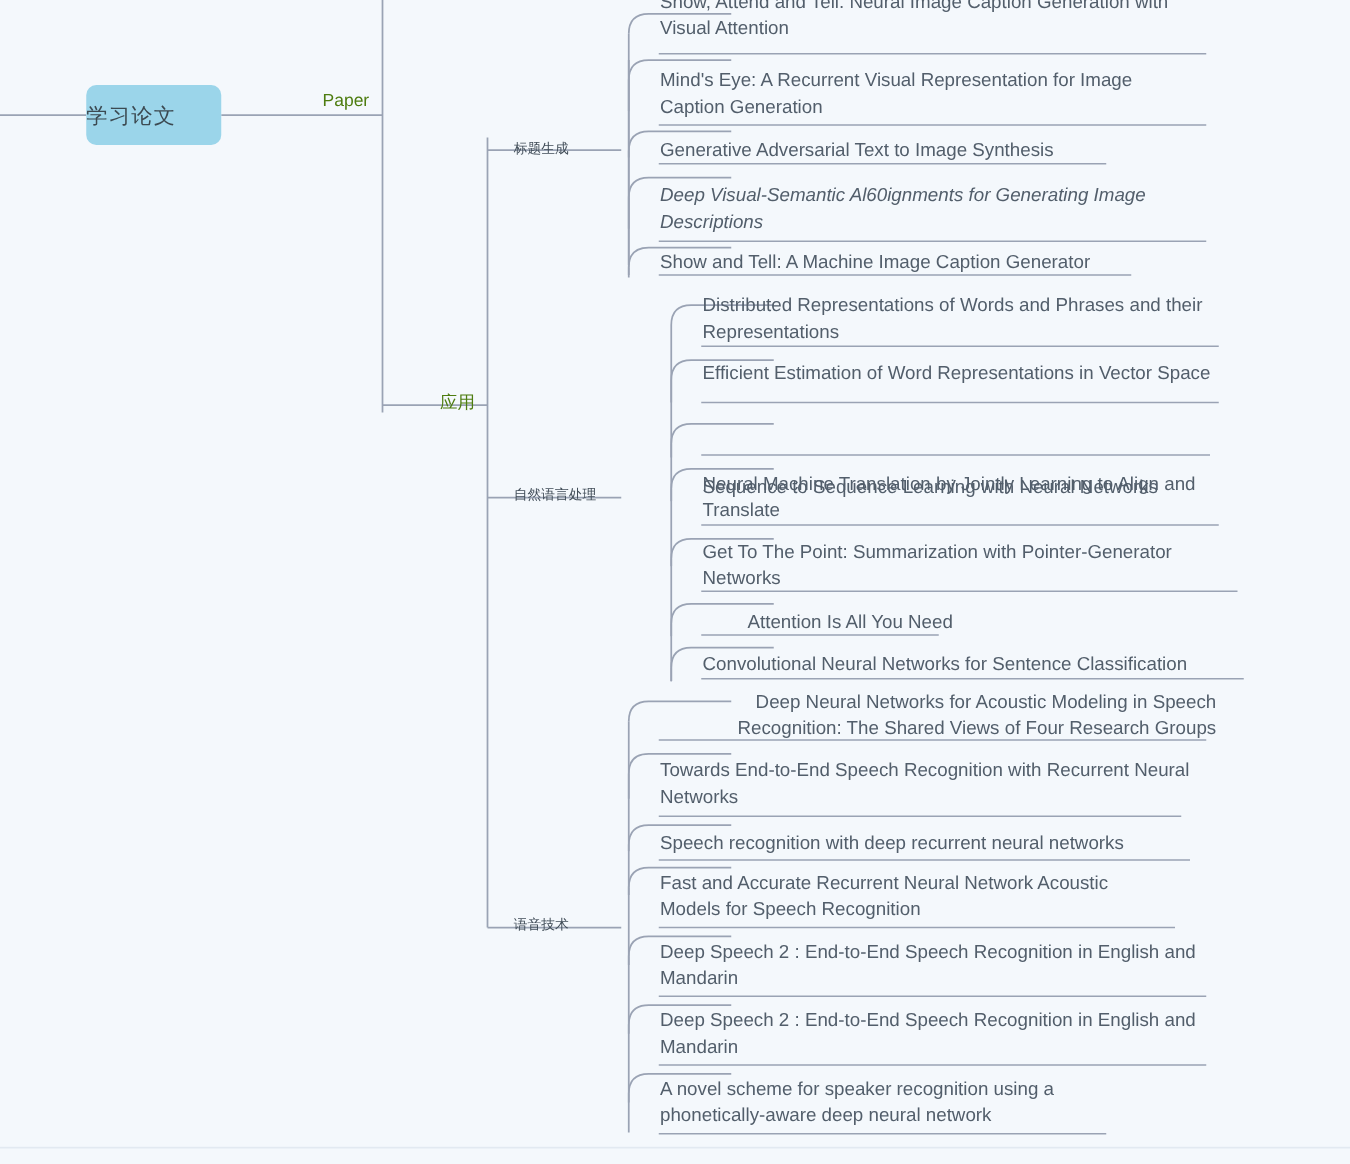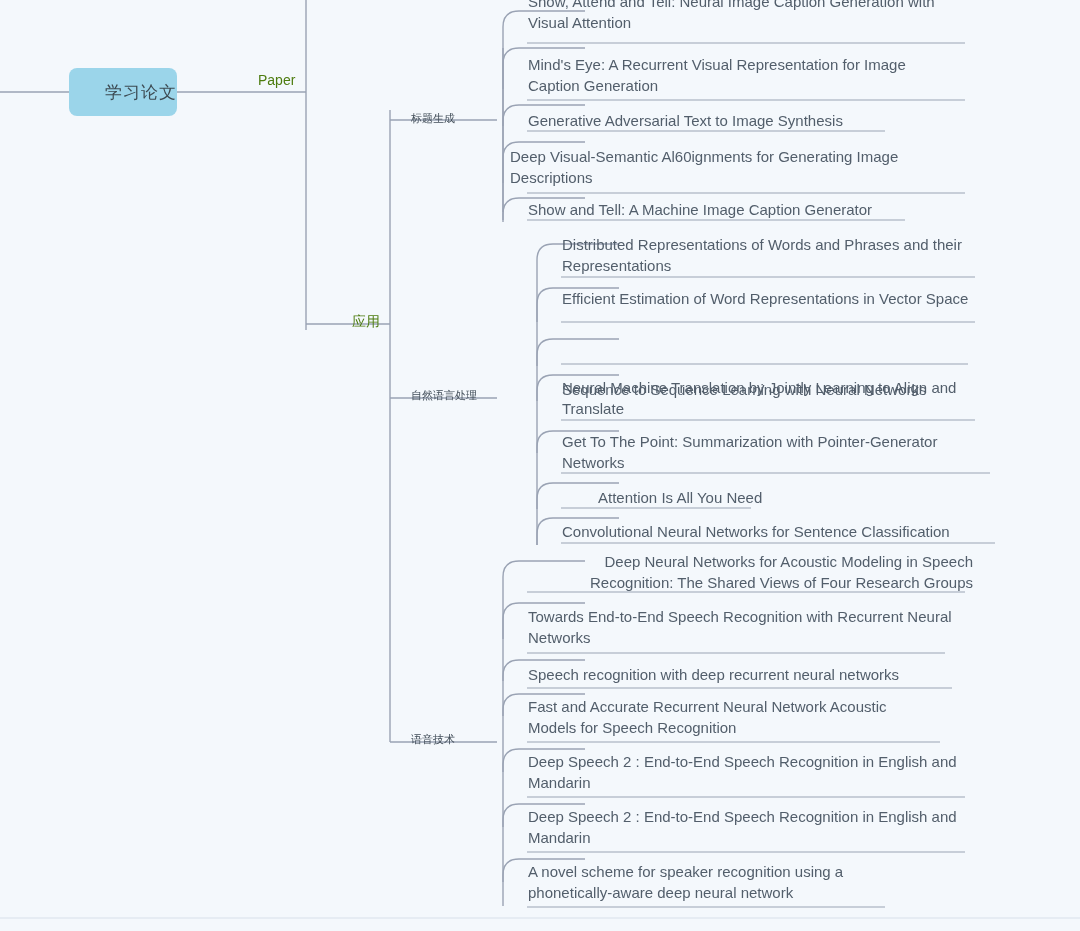--- a/index.html
+++ b/index.html
@@ -32,21 +32,21 @@
   .root-node {
     position: absolute;
     left: 69px;
     top: 68px;
     width: 108px;
     height: 48px;
     background: #9bd5ea;
     border-radius: 8px;
     display: flex;
     align-items: center;
-    justify-content: flex-end;
+    justify-content: flex-start;
     box-sizing: border-box;
   }
   .root-label {
     font-size: 17px;
     color: #3c4a52;
     letter-spacing: 1px;
     font-family: "DejaVu Sans", "Liberation Sans", sans-serif;
   }
   .edge-label {
     position: absolute;
@@ -181,21 +181,21 @@
 
   <div class="leaf" style="left:528px; top:-9px; width:448px;">
     <span class="leaf-text">Show, Attend and Tell: Neural Image Caption Generation with Visual Attention</span>
   </div>
   <div class="leaf" style="left:528px; top:54px; width:430px;">
     <span class="leaf-text">Mind's Eye: A Recurrent Visual Representation for Image Caption Generation</span>
   </div>
   <div class="leaf" style="left:528px; top:110px; width:420px;">
     <span class="leaf-text">Generative Adversarial Text to Image Synthesis</span>
   </div>
-  <div class="leaf" style="left:510px; top:146px; width:440px;">
+  <div class="leaf" style="left:528px; top:146px; width:440px;font-style:italic;">
     <span class="leaf-text">Deep Visual-Semantic Al60ignments for Generating Image Descriptions</span>
   </div>
   <div class="leaf" style="left:528px; top:199px; width:420px;">
     <span class="leaf-text">Show and Tell: A Machine Image Caption Generator</span>
   </div>
 
   <div class="leaf" style="left:562px; top:234px; width:420px;">
     <span class="leaf-text">Distributed Representations of Words and Phrases and their Representations</span>
   </div>
   <div class="leaf" style="left:562px; top:288px; width:415px;">

